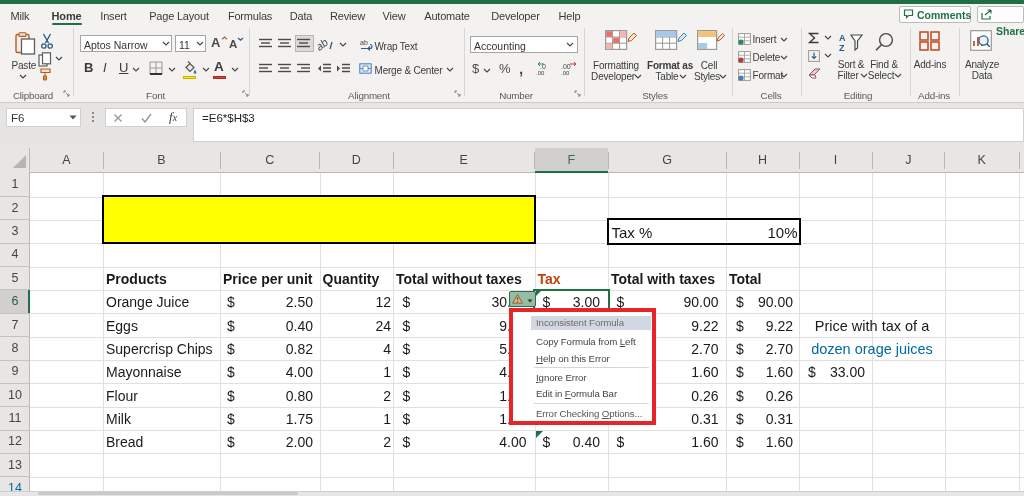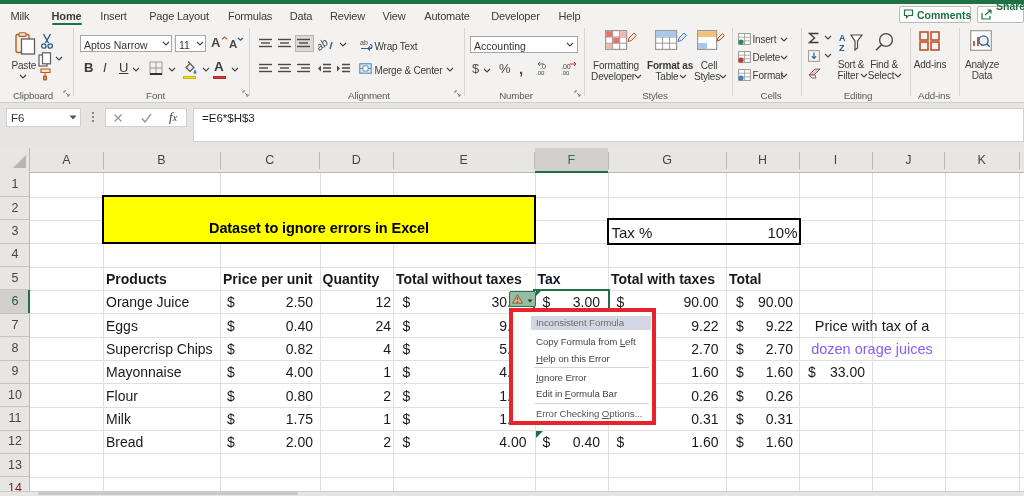--- a/index.html
+++ b/index.html
@@ -27,21 +27,21 @@
 <div class="ab" style="left:899px;top:5.5px;width:72px;height:17.5px;background:#fdfdfd;border:1px solid #bdbbb9;border-radius:2px"></div>
 <svg class="ab" style="left:903px;top:9px" width="11" height="10" viewBox="0 0 11 10">
       <path d="M1.5 1h8v5.5h-4l-2 2v-2h-2z" fill="none" stroke="#1f7145" stroke-width="1.2"></path>
     </svg>
 <div class="ab nw" style="left:917px;top:9px;font-size:10.5px;color:#1f7145;font-weight:bold;">Comments</div>
 <div class="ab" style="left:977px;top:5.5px;width:47px;height:17.5px;background:#fdfdfd;border:1px solid #bdbbb9;border-radius:2px"></div>
 <svg class="ab" style="left:981px;top:8.5px" width="12" height="11" viewBox="0 0 12 11">
       <path d="M1 4v6h8V7" fill="none" stroke="#1f7145" stroke-width="1.2"></path>
       <path d="M4 6 L10 1 M10 1h-3.4M10 1v3.4" fill="none" stroke="#1f7145" stroke-width="1.2"></path>
     </svg>
-<div class="ab nw" style="left:996px;top:0;font-size:10.5px;color:#1f7145;font-weight:bold;">Share</div>
+<div class="ab nw" style="left:996px;top:25px;font-size:10.5px;color:#1f7145;font-weight:bold;">Share</div>
 <div class="ab" style="left:72.9px;top:28px;width:1px;height:68px;background:#d8d5d2"></div>
 <div class="ab" style="left:249px;top:28px;width:1px;height:68px;background:#d8d5d2"></div>
 <div class="ab" style="left:463.5px;top:28px;width:1px;height:68px;background:#d8d5d2"></div>
 <div class="ab" style="left:583.5px;top:28px;width:1px;height:68px;background:#d8d5d2"></div>
 <div class="ab" style="left:731.8px;top:28px;width:1px;height:68px;background:#d8d5d2"></div>
 <div class="ab" style="left:801.2px;top:28px;width:1px;height:68px;background:#d8d5d2"></div>
 <div class="ab" style="left:909.6px;top:28px;width:1px;height:68px;background:#d8d5d2"></div>
 <div class="ab" style="left:959.4px;top:28px;width:1px;height:68px;background:#d8d5d2"></div>
 <div class="ab nw" style="left:33px;top:90px;font-size:9.8px;color:#5c5a58;font-weight:normal;transform:translateX(-50%);letter-spacing:-0.2px;">Clipboard</div>
 <div class="ab nw" style="left:155.5px;top:90px;font-size:9.8px;color:#5c5a58;font-weight:normal;transform:translateX(-50%);letter-spacing:-0.2px;">Font</div>
@@ -398,21 +398,21 @@
 <div class="ab nw" style="left:15px;top:216.2px;transform:translateX(-50%);font-size:12.5px;color:#454545;line-height:15px">9</div>
 <div class="ab" style="left:0;top:258.2px;width:29px;height:1px;background:#c5c3c1"></div>
 <div class="ab nw" style="left:15px;top:239.55px;transform:translateX(-50%);font-size:12.5px;color:#454545;line-height:15px">10</div>
 <div class="ab" style="left:0;top:281.55px;width:29px;height:1px;background:#c5c3c1"></div>
 <div class="ab nw" style="left:15px;top:262.9px;transform:translateX(-50%);font-size:12.5px;color:#454545;line-height:15px">11</div>
 <div class="ab" style="left:0;top:304.90000000000003px;width:29px;height:1px;background:#c5c3c1"></div>
 <div class="ab nw" style="left:15px;top:286.25px;transform:translateX(-50%);font-size:12.5px;color:#454545;line-height:15px">12</div>
 <div class="ab" style="left:0;top:328.25px;width:29px;height:1px;background:#c5c3c1"></div>
 <div class="ab nw" style="left:15px;top:309.6px;transform:translateX(-50%);font-size:12.5px;color:#454545;line-height:15px">13</div>
 
-<div class="ab nw" style="left:15px;top:332.95px;transform:translateX(-50%);font-size:12.5px;color:#7f1d1d;line-height:15px">14</div>
+<div class="ab nw" style="left:15px;top:332.95px;transform:translateX(-50%);font-size:12.5px;color:#0369a1;line-height:15px">14</div>
 <div class="ab" style="left:103px;top:25px;width:1px;height:318px;background:#e2e0de"></div>
 <div class="ab" style="left:220px;top:25px;width:1px;height:318px;background:#e2e0de"></div>
 <div class="ab" style="left:319.5px;top:25px;width:1px;height:318px;background:#e2e0de"></div>
 <div class="ab" style="left:393px;top:25px;width:1px;height:318px;background:#e2e0de"></div>
 <div class="ab" style="left:534.5px;top:25px;width:1px;height:318px;background:#e2e0de"></div>
 <div class="ab" style="left:608px;top:25px;width:1px;height:318px;background:#e2e0de"></div>
 <div class="ab" style="left:726px;top:25px;width:1px;height:318px;background:#e2e0de"></div>
 <div class="ab" style="left:799px;top:25px;width:1px;height:318px;background:#e2e0de"></div>
 <div class="ab" style="left:872px;top:25px;width:1px;height:318px;background:#e2e0de"></div>
 <div class="ab" style="left:944.5px;top:25px;width:1px;height:318px;background:#e2e0de"></div>
@@ -425,30 +425,29 @@
 <div class="ab" style="left:30px;top:165.3px;width:994px;height:1px;background:#e2e0de"></div>
 <div class="ab" style="left:30px;top:188.64999999999998px;width:994px;height:1px;background:#e2e0de"></div>
 <div class="ab" style="left:30px;top:212.0px;width:994px;height:1px;background:#e2e0de"></div>
 <div class="ab" style="left:30px;top:235.35000000000002px;width:994px;height:1px;background:#e2e0de"></div>
 <div class="ab" style="left:30px;top:258.7px;width:994px;height:1px;background:#e2e0de"></div>
 <div class="ab" style="left:30px;top:282.05px;width:994px;height:1px;background:#e2e0de"></div>
 <div class="ab" style="left:30px;top:305.40000000000003px;width:994px;height:1px;background:#e2e0de"></div>
 <div class="ab" style="left:30px;top:328.75px;width:994px;height:1px;background:#e2e0de"></div>
 </div>
 <div class="ab" style="left:102px;top:194.74999999999997px;width:434.0px;height:49.7px;background:#ffff00;border:2.2px solid #000"></div>
-<div class="ab nw" style="left:319px;top:220.05px;transform:translateX(-50%);font-size:14.5px;font-weight:bold;color:#000;letter-spacing:-0.1px">Dataset to ignore errors in Excel</div>
 <div class="ab" style="left:606.5px;top:218.39999999999998px;width:194.5px;height:26.35px;background:#fff;border:2.2px solid #000"></div>
 <div class="ab" style="left:726px;top:220.89999999999998px;width:1px;height:21.35px;background:#e2e0de"></div>
 <div class="ab nw" style="left:611.5px;top:225.2px;font-size:15px;color:#1a1a1a;font-weight:normal;line-height:15.5px;">Tax %</div>
 <div class="ab nw" style="right:226.5px;top:225.2px;font-size:15px;color:#1a1a1a;font-weight:normal;line-height:15.5px;">10%</div>
 <div class="ab nw" style="top:271.8px;font-size:14px;font-weight:bold;color:#1a1a1a;line-height:15.5px;left:106px;">Products</div>
 <div class="ab nw" style="top:271.8px;font-size:14px;font-weight:bold;color:#1a1a1a;line-height:15.5px;left:223px;">Price per unit</div>
 <div class="ab nw" style="top:271.8px;font-size:14px;font-weight:bold;color:#1a1a1a;line-height:15.5px;left:322.5px;">Quantity</div>
 <div class="ab nw" style="top:271.8px;font-size:14px;font-weight:bold;color:#1a1a1a;line-height:15.5px;left:396px;">Total without taxes</div>
-<div class="ab nw" style="top:271.8px;font-size:14px;font-weight:bold;color:#0f172a;line-height:15.5px;left:537.5px;">Tax</div>
+<div class="ab nw" style="top:271.8px;font-size:14px;font-weight:bold;color:#c2410c;line-height:15.5px;left:537.5px;">Tax</div>
 <div class="ab nw" style="top:271.8px;font-size:14px;font-weight:bold;color:#1a1a1a;line-height:15.5px;left:611px;">Total with taxes</div>
 <div class="ab nw" style="top:271.8px;font-size:14px;font-weight:bold;color:#1a1a1a;line-height:15.5px;left:729px;">Total</div>
 <div class="ab nw" style="top:295.15px;font-size:14px;font-weight:normal;color:#1a1a1a;line-height:15.5px;left:106px;">Orange Juice</div>
 <div class="ab nw" style="top:318.5px;font-size:14px;font-weight:normal;color:#1a1a1a;line-height:15.5px;left:106px;">Eggs</div>
 <div class="ab nw" style="top:341.84999999999997px;font-size:14px;font-weight:normal;color:#1a1a1a;line-height:15.5px;left:106px;">Supercrisp Chips</div>
 <div class="ab nw" style="top:365.2px;font-size:14px;font-weight:normal;color:#1a1a1a;line-height:15.5px;left:106px;">Mayonnaise</div>
 <div class="ab nw" style="top:388.55px;font-size:14px;font-weight:normal;color:#1a1a1a;line-height:15.5px;left:106px;">Flour</div>
 <div class="ab nw" style="top:411.9px;font-size:14px;font-weight:normal;color:#1a1a1a;line-height:15.5px;left:106px;">Milk</div>
 <div class="ab nw" style="top:435.25px;font-size:14px;font-weight:normal;color:#1a1a1a;line-height:15.5px;left:106px;">Bread</div>
 <div class="ab nw" style="left:227px;top:295.15px;font-size:14px;color:#1a1a1a;font-weight:normal;line-height:15.5px;">$</div>
@@ -512,21 +511,21 @@
 <div class="ab nw" style="right:497.5px;top:435.25px;font-size:14px;color:#1a1a1a;font-weight:normal;line-height:15.5px;">4.00</div>
 <div class="ab nw" style="left:616.5px;top:435.25px;font-size:14px;color:#1a1a1a;font-weight:normal;line-height:15.5px;">$</div>
 <div class="ab nw" style="right:305.5px;top:435.25px;font-size:14px;color:#1a1a1a;font-weight:normal;line-height:15.5px;">1.60</div>
 <div class="ab nw" style="left:736px;top:435.25px;font-size:14px;color:#1a1a1a;font-weight:normal;line-height:15.5px;">$</div>
 <div class="ab nw" style="right:231px;top:435.25px;font-size:14px;color:#1a1a1a;font-weight:normal;line-height:15.5px;">1.60</div>
 <div class="ab nw" style="left:542.5px;top:295.15px;font-size:14px;color:#1a1a1a;font-weight:normal;line-height:15.5px;">$</div>
 <div class="ab nw" style="right:424px;top:295.15px;font-size:14px;color:#1a1a1a;font-weight:normal;line-height:15.5px;">3.00</div>
 <div class="ab nw" style="left:542.5px;top:435.25px;font-size:14px;color:#1a1a1a;font-weight:normal;line-height:15.5px;">$</div>
 <div class="ab nw" style="right:424px;top:435.25px;font-size:14px;color:#1a1a1a;font-weight:normal;line-height:15.5px;">0.40</div>
 <div class="ab nw" style="left:872px;top:318.5px;font-size:14.5px;color:#1a1a1a;font-weight:normal;transform:translateX(-50%);line-height:15.5px;letter-spacing:0px;">Price with tax of a</div>
-<div class="ab nw" style="left:872px;top:341.84999999999997px;font-size:14.5px;color:#8b5cf6;font-weight:normal;transform:translateX(-50%);line-height:15.5px;letter-spacing:0px;text-align:center;">dozen orage juices</div>
+<div class="ab nw" style="left:872px;top:341.84999999999997px;font-size:14.5px;color:#0369a1;font-weight:normal;transform:translateX(-50%);line-height:15.5px;letter-spacing:0px;text-align:center;">dozen orage juices</div>
 <div class="ab nw" style="left:808px;top:365.2px;font-size:14px;color:#1a1a1a;font-weight:normal;line-height:15.5px;">$</div>
 <div class="ab nw" style="right:159px;top:365.2px;font-size:14px;color:#1a1a1a;font-weight:normal;line-height:15.5px;margin-left:46px;">33.00</div>
 <div class="ab" style="left:533px;top:288.75px;width:76.5px;height:25.85px;border:2.2px solid #1f7145"></div>
 <svg class="ab" style="left:535.9px;top:290.84999999999997px" width="5" height="5" viewBox="0 0 6 6">
       <path d="M0 0h6L0 6z" fill="#1f7145"></path>
     </svg>
 <svg class="ab" style="left:535.5px;top:430.75px" width="7" height="7" viewBox="0 0 7 7">
       <path d="M0 0h7L0 7z" fill="#1f7145"></path>
     </svg>
 <div class="ab" style="left:508.5px;top:291px;width:27px;height:16px;background:#94bda4;border:1px solid #2e6e4e;border-radius:2px"></div>

